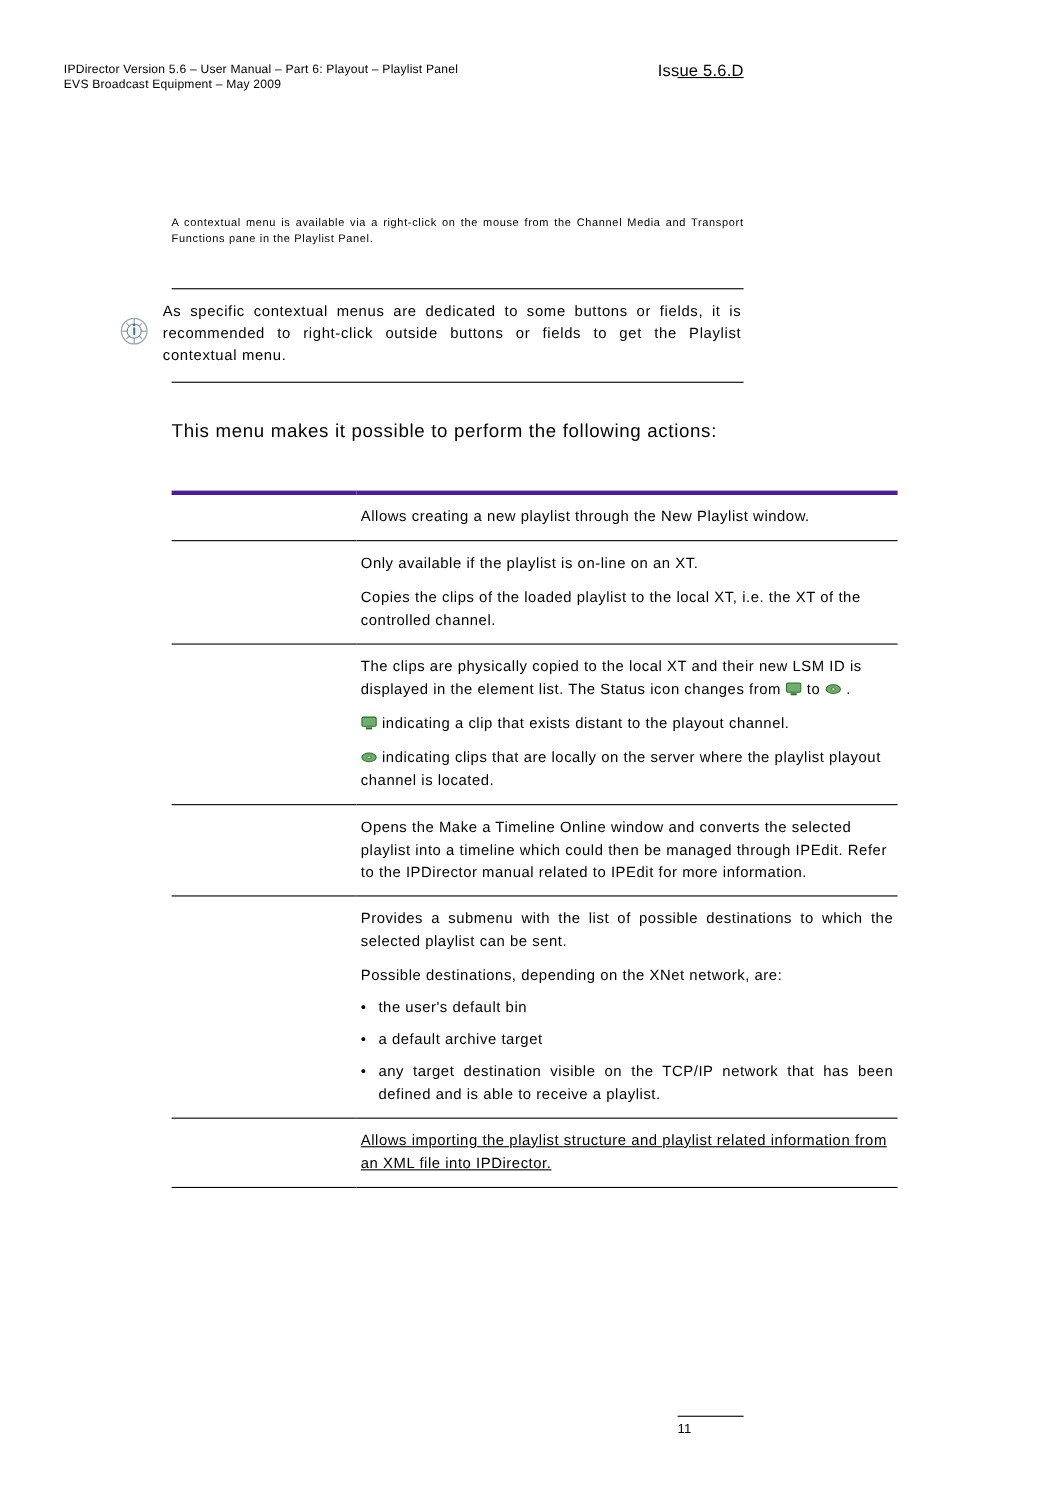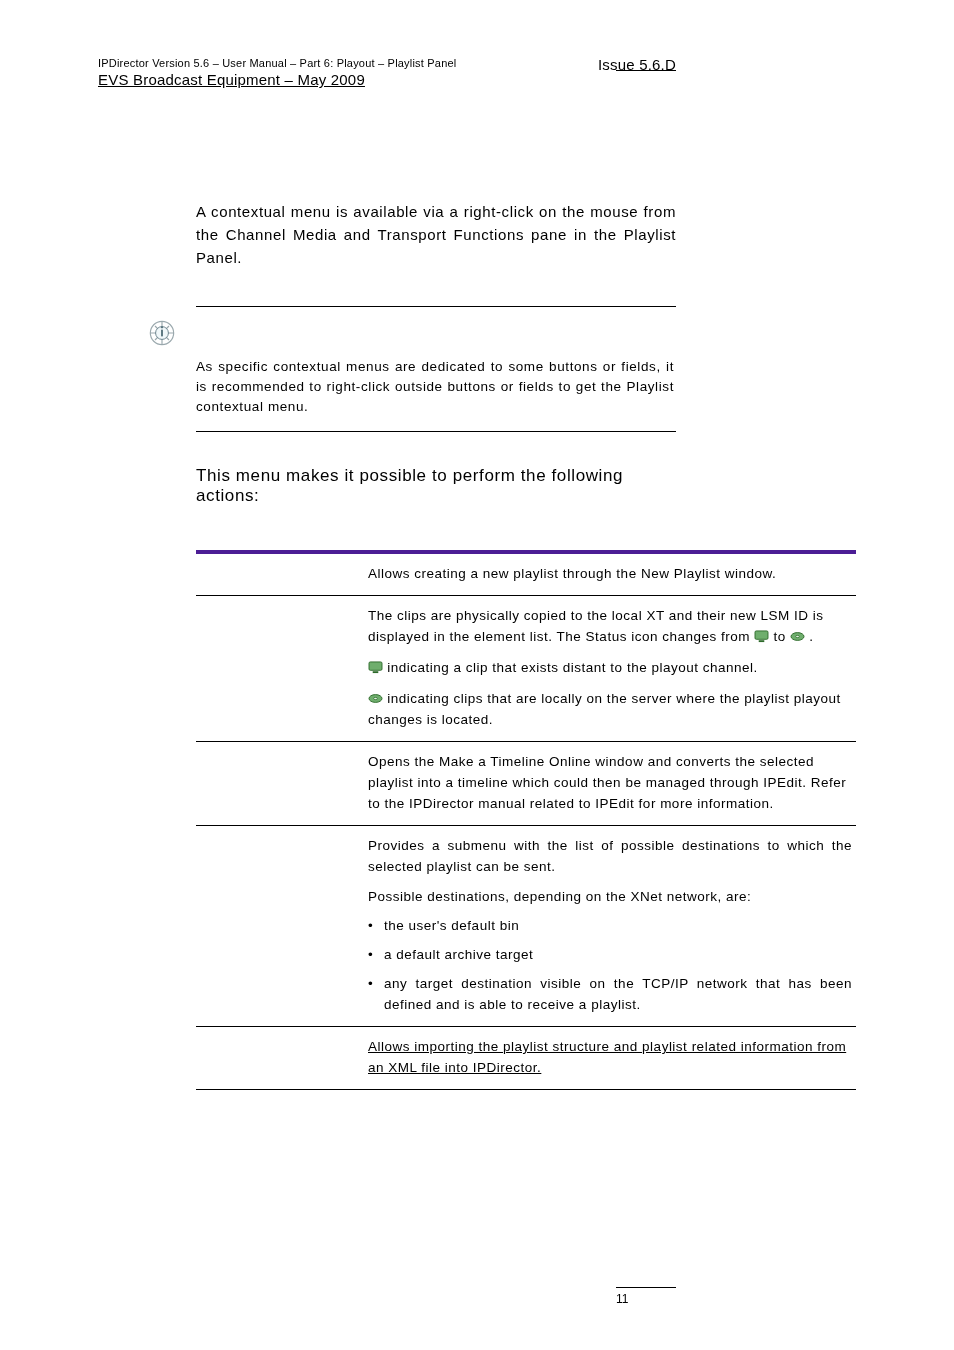--- a/index.html
+++ b/index.html
@@ -1,26 +1,26 @@
 <!DOCTYPE html>
 <html><head>
 <meta charset="utf-8">
 <style>
   * { box-sizing: border-box; margin: 0; padding: 0; }
   html, body { width: 954px; height: 1350px; background: #fff; font-family: Arial, Helvetica, sans-serif; color: #000; }
-  .page { width: 774px; height: 1350px; padding: 56px 98px 40px 98px; position: relative; }
+  .page { width: 774px; height: 1350px; padding: 56px 98px 40px 58px; position: relative; }
   .hdr { display: flex; justify-content: space-between; font-size: 11px; letter-spacing: 0.2px; }
   .hdr-left { font-size: 11px; line-height: 1.3; }
-  .hdr-sub { font-size: 15px; text-decoration: underline; }
+  .hdr-sub { font-size: 11px; }
   .hdr-right { font-size: 15px; position: relative; }
   .hdr-rule { border-bottom: 1px solid #000; width: 60px; position: absolute; right: 0; top: 14px; }
-  .intro { margin-top: 110px; margin-left: 98px; font-size: 15px; letter-spacing: 0.6px; line-height: 1.55; text-align: justify; }
+  .intro { margin-top: 110px; margin-left: 98px; font-size: 10px; letter-spacing: 0.6px; line-height: 1.55; text-align: justify; }
   .note-block { margin-top: 36px; margin-left: 98px; }
   .note-rule { border-top: 1px solid #000; }
-  .note-row { display: flex; align-items: flex-start; padding: 10px 0 14px 0; flex-direction: column; }
+  .note-row { display: flex; align-items: center; padding: 10px 0 14px 0; }
   .note-icon { width: 40px; flex: 0 0 40px; margin-left: -48px; padding-top: 2px; }
   .note-icon svg { width: 28px; height: 28px; }
   .note-text { font-size: 13.5px; letter-spacing: 0.6px; line-height: 1.5; text-align: justify; padding-right: 2px; }
   .after-note { margin-top: 34px; margin-left: 98px; font-size: 17px; letter-spacing: 0.6px; }
   table.defs { margin-top: 44px; margin-left: 98px; width: 660px; border-collapse: collapse; font-size: 13.5px; letter-spacing: 0.5px; line-height: 1.55; }
   table.defs td { vertical-align: top; padding: 10px 4px 10px 4px; }
   table.defs td.lcol { width: 168px; }
   table.defs tr.top td { border-top: 4px solid #4c1d95; }
   table.defs tr.sep td { border-top: 1px solid #000; }
   .para + .para { margin-top: 10px; }
@@ -75,20 +75,27 @@
         <tr class="top">
       <td class="lcol"></td>
       <td>
         <div class="para">Allows creating a new playlist through the New Playlist window.</div>
       </td>
     </tr>
 
     <tr class="sep">
       <td class="lcol"></td>
       <td>
+        <div class="para">Only available if the playlist is on-line on an XT.</div>
+        <div class="para">Copies the clips of the loaded playlist to the local XT, i.e. the XT of the controlled channel.</div>
+      </td>
+    </tr>
+    <tr class="sep">
+      <td class="lcol"></td>
+      <td>
         <div class="para">
           <span>The clips are physically copied to the local XT and their new LSM ID is displayed in the element list. The Status icon changes from </span>
           <span class="inline-icon">
             <svg viewBox="0 0 16 14">
                   <rect x="1" y="1" width="14" height="9" rx="1.4" fill="#6fae6d" stroke="#2d6a2a" stroke-width="1"></rect>
                   <rect x="5" y="11" width="6" height="2" fill="#2d6a2a"></rect>
                 </svg>
           </span>
           <span> to </span>
           <span class="inline-icon">
@@ -108,21 +115,21 @@
           </span>
           <span> indicating a clip that exists distant to the playout channel.</span>
         </div>
         <div class="para">
           <span class="inline-icon">
             <svg viewBox="0 0 16 14">
                   <ellipse cx="8" cy="7" rx="7" ry="4.2" fill="#6fae6d" stroke="#2d6a2a" stroke-width="1"></ellipse>
                   <ellipse cx="8" cy="7" rx="2" ry="1.2" fill="#e7f3e6" stroke="#2d6a2a" stroke-width="0.8"></ellipse>
                 </svg>
           </span>
-          <span> indicating clips that are locally on the server where the playlist playout changes is located.</span>
+          <span> indicating clips that are locally on the server where the playlist playout channel is located.</span>
         </div>
       </td>
     </tr>
 
     <tr class="sep">
       <td class="lcol"></td>
       <td>
         <div class="para">Opens the Make a Timeline Online window and converts the selected playlist into a timeline which could then be managed through IPEdit. Refer to the IPDirector manual related to IPEdit for more information.</div>
       </td>
     </tr>

